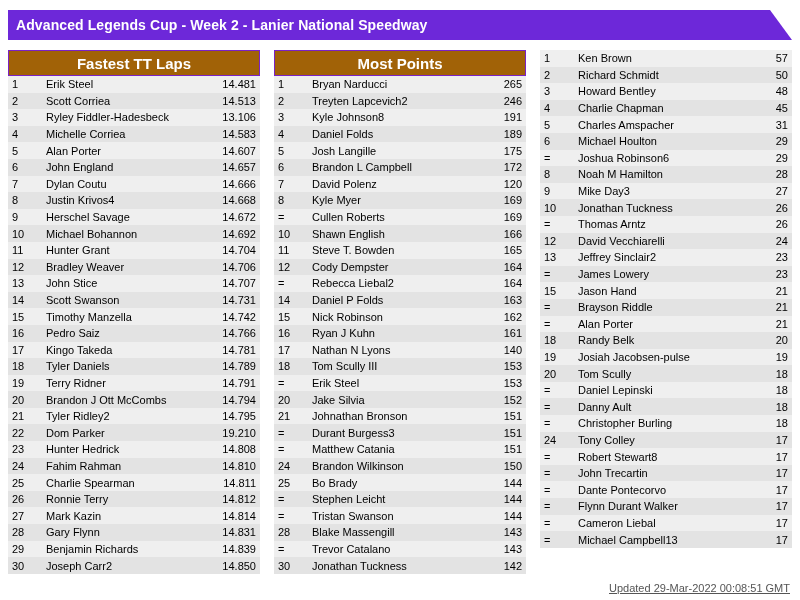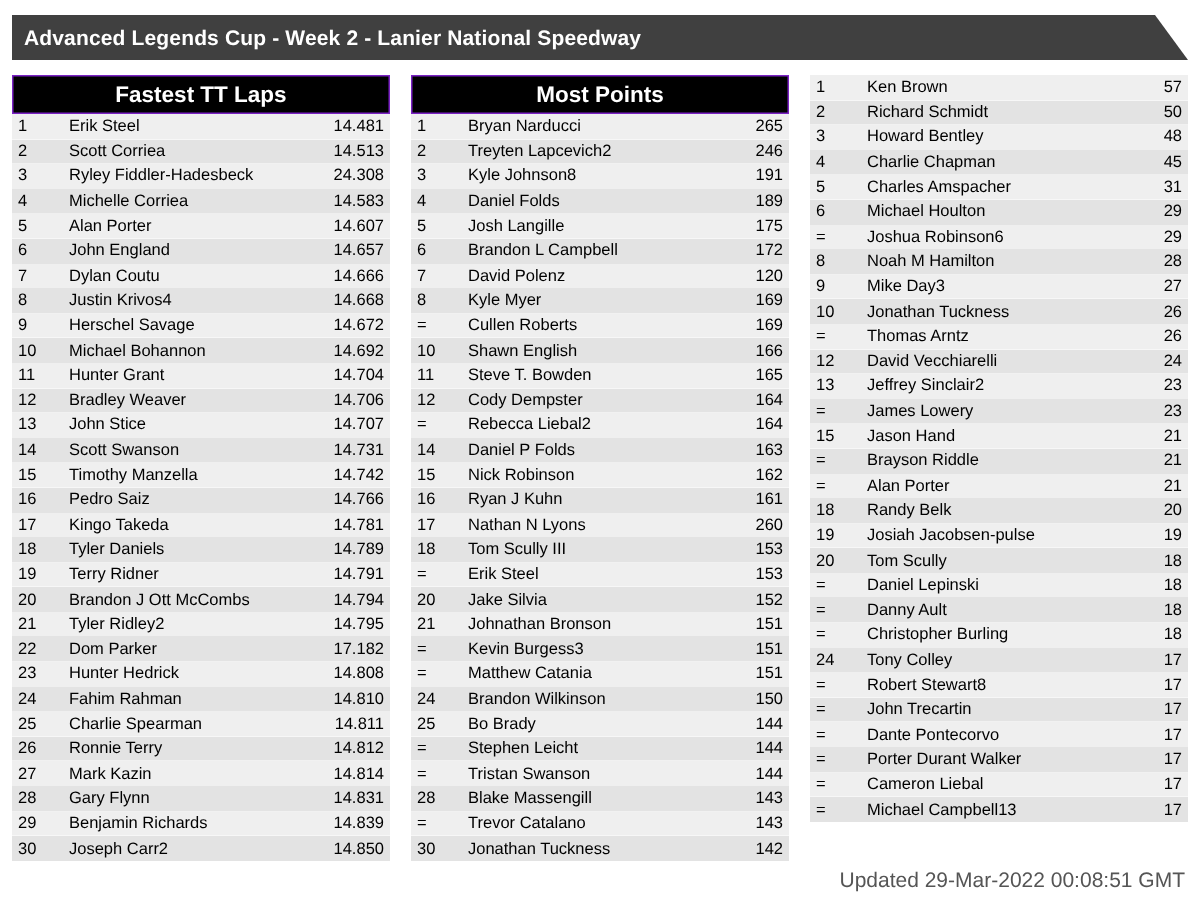--- a/index.html
+++ b/index.html
@@ -19,21 +19,21 @@
     position: relative;
     width: 800px;
     height: 600px;
     box-sizing: border-box;
     padding: 6px 8px 0 8px;
   }
   
   .banner {
     position: relative;
     height: 30px;
-    background: #404040;
+    background: #6d28d9;
     margin: 4px 0 10px 0;
   }
   .banner::after {
     content: "";
     position: absolute;
     right: 0;
     top: 0;
     width: 0;
     height: 0;
     border-top: 30px solid #ffffff;
@@ -54,21 +54,21 @@
   .columns {
     display: flex;
     gap: 14px;
     align-items: flex-start;
   }
   .col {
     flex: 1 1 0;
     min-width: 0;
   }
   .col-header {
-    background: #000000;
+    background: #a16207;
     color: #ffffff;
     text-align: center;
     font-size: 15px;
     font-weight: bold;
     line-height: 26px;
     height: 26px;
     border: 1px solid #7a22c4;
     box-sizing: border-box;
   }
   table.standings {
@@ -98,23 +98,24 @@
   }
   td.val {
     width: 46px;
     text-align: right;
     padding-right: 8px;
   }
   .footer {
     position: absolute;
     right: 10px;
     bottom: 6px;
-    font-size: 14px;
+    font-size: 11px;
     color: #555555;
     text-align: left;
+    text-decoration: underline;
   }
 </style>
 </head>
 <body>
 
 <div class="page">
 
   <div class="banner">
     <div class="banner-title">Advanced Legends Cup - Week 2 - Lanier National Speedway</div>
   </div>
@@ -131,21 +132,21 @@
               <td class="val">14.481</td>
             </tr>
             <tr class="row-odd">
               <td class="pos">2</td>
               <td class="name">Scott Corriea</td>
               <td class="val">14.513</td>
             </tr>
             <tr class="row-even">
               <td class="pos">3</td>
               <td class="name">Ryley Fiddler-Hadesbeck</td>
-              <td class="val">24.308</td>
+              <td class="val">13.106</td>
             </tr>
             <tr class="row-odd">
               <td class="pos">4</td>
               <td class="name">Michelle Corriea</td>
               <td class="val">14.583</td>
             </tr>
             <tr class="row-even">
               <td class="pos">5</td>
               <td class="name">Alan Porter</td>
               <td class="val">14.607</td>
@@ -226,21 +227,21 @@
               <td class="val">14.794</td>
             </tr>
             <tr class="row-even">
               <td class="pos">21</td>
               <td class="name">Tyler Ridley2</td>
               <td class="val">14.795</td>
             </tr>
             <tr class="row-odd">
               <td class="pos">22</td>
               <td class="name">Dom Parker</td>
-              <td class="val">17.182</td>
+              <td class="val">19.210</td>
             </tr>
             <tr class="row-even">
               <td class="pos">23</td>
               <td class="name">Hunter Hedrick</td>
               <td class="val">14.808</td>
             </tr>
             <tr class="row-odd">
               <td class="pos">24</td>
               <td class="name">Fahim Rahman</td>
               <td class="val">14.810</td>
@@ -359,21 +360,21 @@
               <td class="val">162</td>
             </tr>
             <tr class="row-odd">
               <td class="pos">16</td>
               <td class="name">Ryan J Kuhn</td>
               <td class="val">161</td>
             </tr>
             <tr class="row-even">
               <td class="pos">17</td>
               <td class="name">Nathan N Lyons</td>
-              <td class="val">260</td>
+              <td class="val">140</td>
             </tr>
             <tr class="row-odd">
               <td class="pos">18</td>
               <td class="name">Tom Scully III</td>
               <td class="val">153</td>
             </tr>
             <tr class="row-even">
               <td class="pos">=</td>
               <td class="name">Erik Steel</td>
               <td class="val">153</td>
@@ -383,21 +384,21 @@
               <td class="name">Jake Silvia</td>
               <td class="val">152</td>
             </tr>
             <tr class="row-even">
               <td class="pos">21</td>
               <td class="name">Johnathan Bronson</td>
               <td class="val">151</td>
             </tr>
             <tr class="row-odd">
               <td class="pos">=</td>
-              <td class="name">Kevin Burgess3</td>
+              <td class="name">Durant Burgess3</td>
               <td class="val">151</td>
             </tr>
             <tr class="row-even">
               <td class="pos">=</td>
               <td class="name">Matthew Catania</td>
               <td class="val">151</td>
             </tr>
             <tr class="row-odd">
               <td class="pos">24</td>
               <td class="name">Brandon Wilkinson</td>
@@ -570,21 +571,21 @@
               <td class="name">John Trecartin</td>
               <td class="val">17</td>
             </tr>
             <tr class="row-even">
               <td class="pos">=</td>
               <td class="name">Dante Pontecorvo</td>
               <td class="val">17</td>
             </tr>
             <tr class="row-odd">
               <td class="pos">=</td>
-              <td class="name">Porter Durant Walker</td>
+              <td class="name">Flynn Durant Walker</td>
               <td class="val">17</td>
             </tr>
             <tr class="row-even">
               <td class="pos">=</td>
               <td class="name">Cameron Liebal</td>
               <td class="val">17</td>
             </tr>
             <tr class="row-odd">
               <td class="pos">=</td>
               <td class="name">Michael Campbell13</td>

